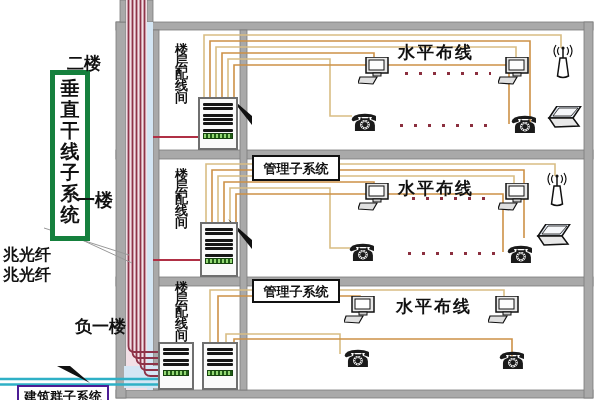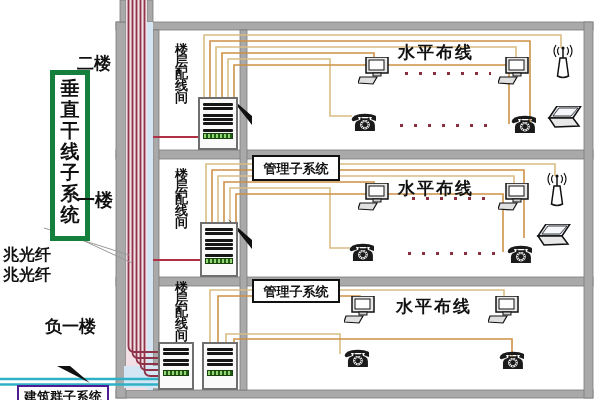--- a/index.html
+++ b/index.html
@@ -181,23 +181,23 @@
     <div class="green"></div>
   </div>
 
   <div class="dots" style="left:405px;top:72px;width:86px;"></div>
   <div class="dots" style="left:400px;top:124px;width:92px;"></div>
   <div class="dots" style="left:412px;top:197px;width:84px;"></div>
   <div class="dots" style="left:408px;top:252px;width:92px;"></div>
 
   <div class="vtext" style="left:38px;top:70px;width:30px;height:158px;border:5px solid #15803d;font-size:19px;line-height:21px;padding-top:3px;background:#fff;">垂直干线子系统</div>
 
-  <div class="lbl" style="left:77px;top:52px;font-size:17px;">二楼</div>
+  <div class="lbl" style="left:67px;top:52px;font-size:17px;">二楼</div>
   <div class="lbl" style="left:77px;top:188px;font-size:18px;">一楼</div>
-  <div class="lbl" style="left:45px;top:315px;font-size:17px;">负一楼</div>
+  <div class="lbl" style="left:75px;top:315px;font-size:17px;">负一楼</div>
 
   <div class="lbl" style="left:3px;top:245px;font-size:16px;">兆光纤</div>
   <div class="lbl" style="left:3px;top:265px;font-size:16px;">兆光纤</div>
 
   <div class="boxlbl" style="left:17px;top:344px;width:92px;height:21px;border:2px solid #4c1d95;font-size:13px;line-height:19px;">建筑群子系统</div>
 
   <div class="vtext" style="left:161px;top:44px;width:17px;font-size:13px;line-height:12px;">楼层配线间</div>
   <div class="vtext" style="left:161px;top:169px;width:17px;font-size:13px;line-height:12px;">楼层配线间</div>
   <div class="vtext" style="left:161px;top:282px;width:17px;font-size:13px;line-height:12px;">楼层配线间</div>
 

